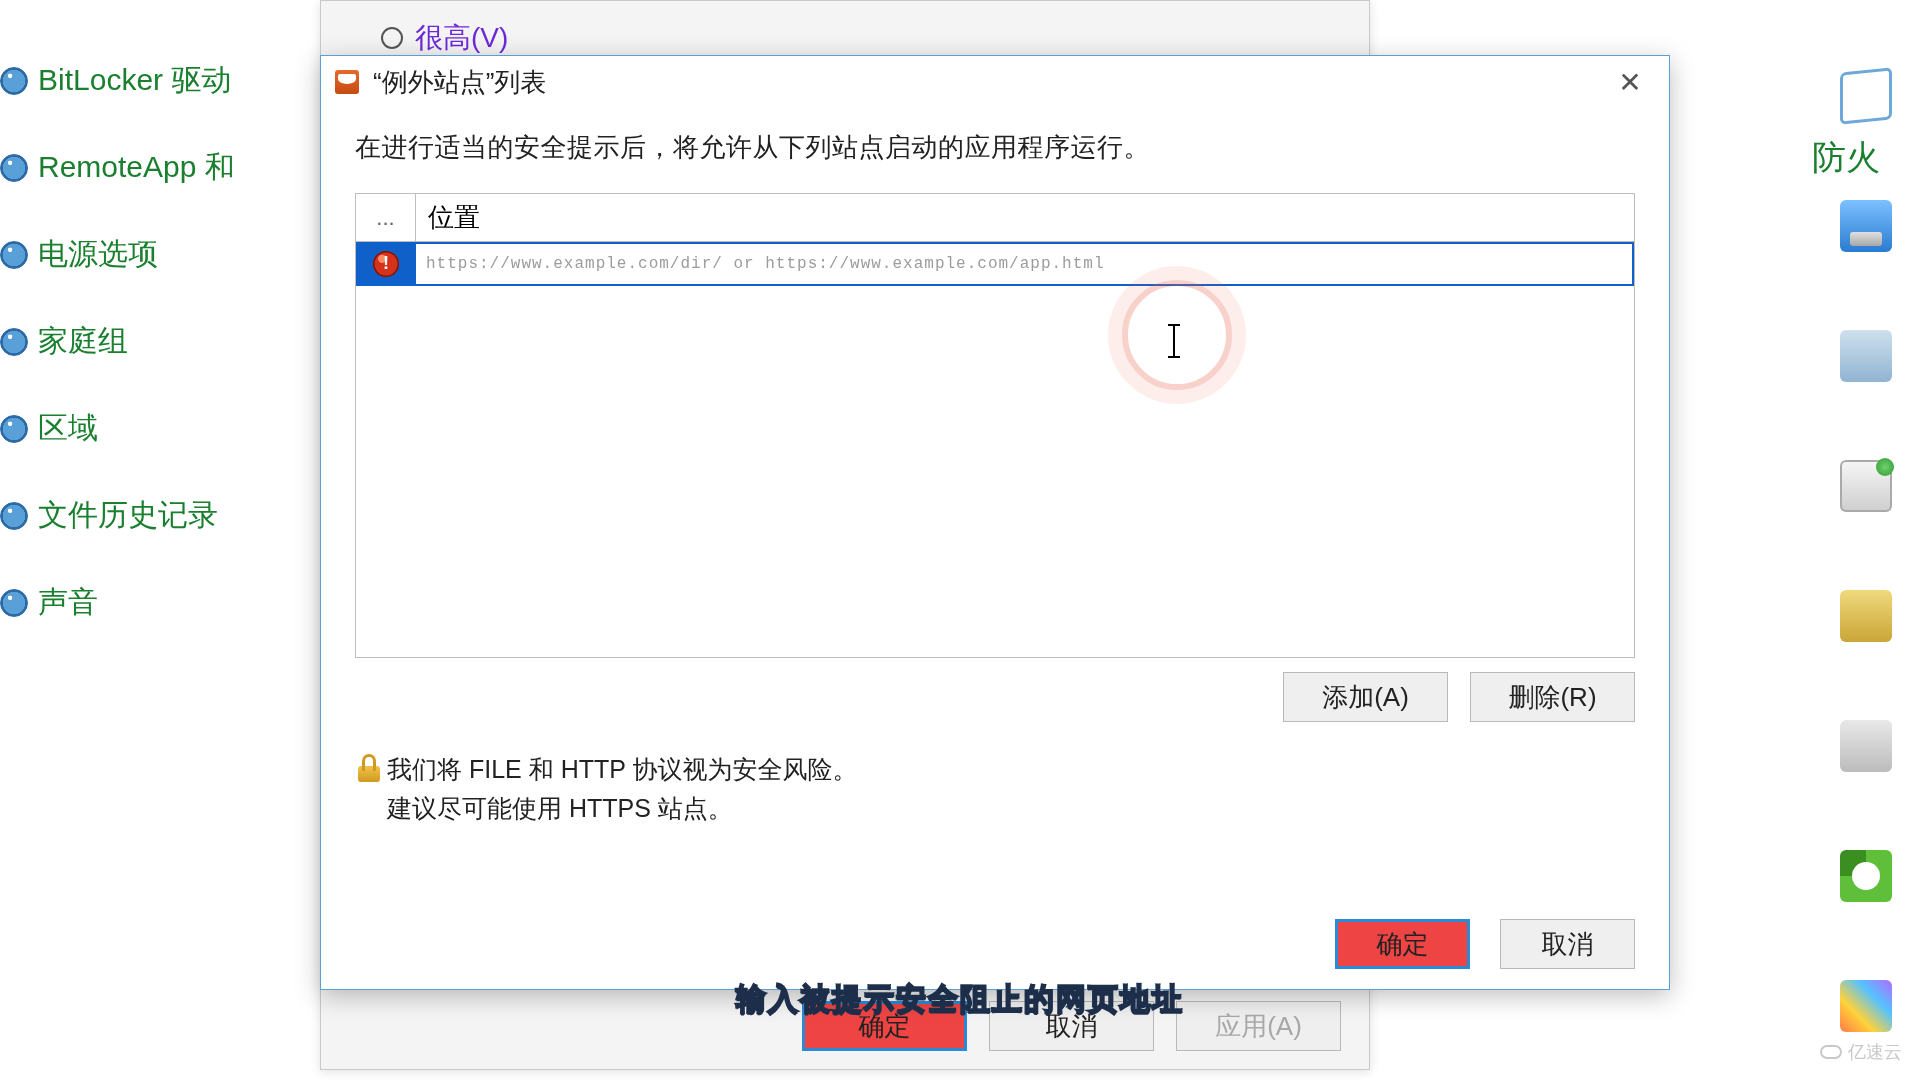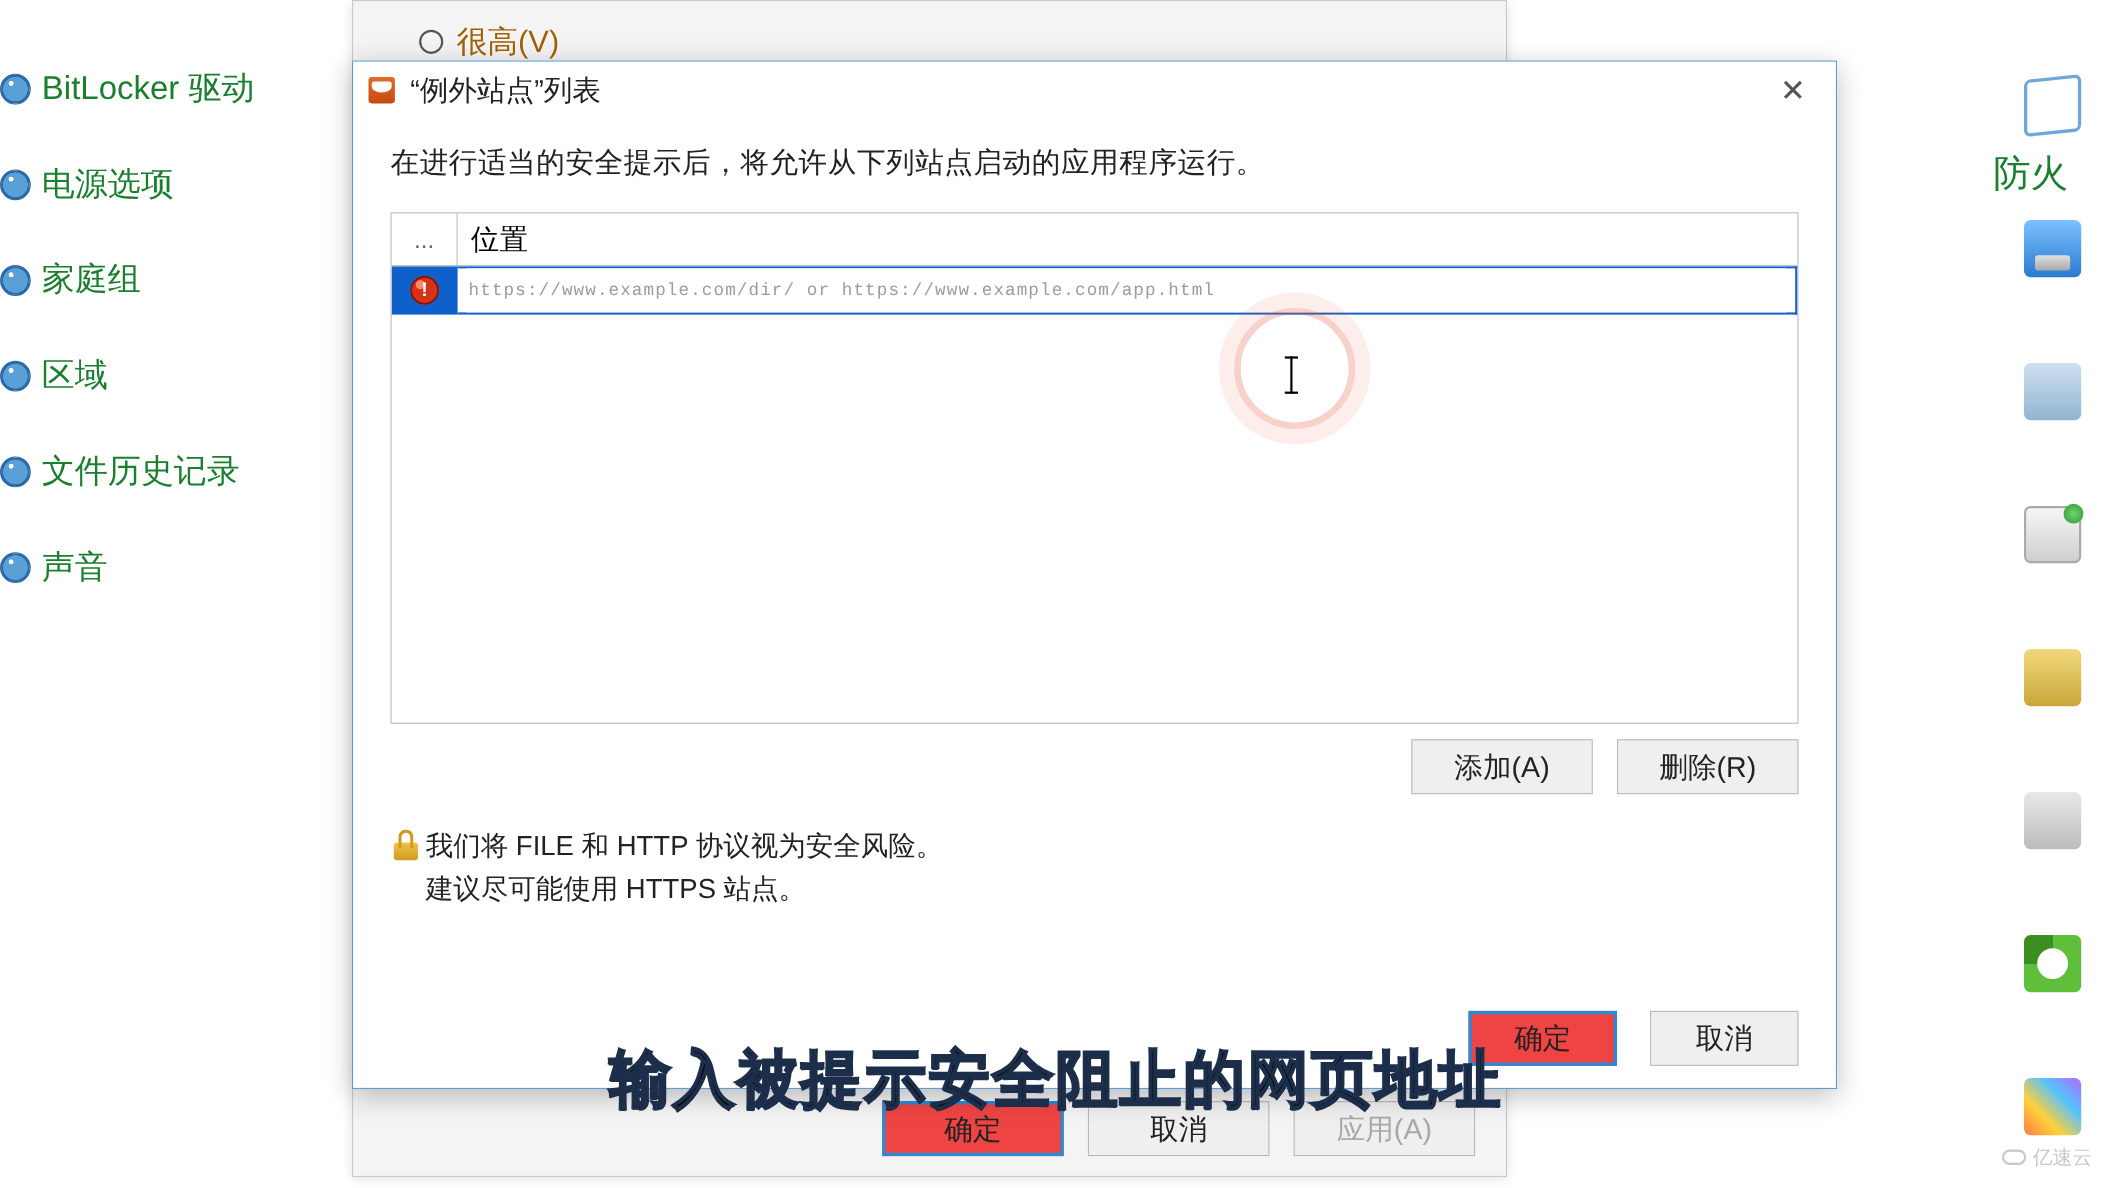--- a/index.html
+++ b/index.html
@@ -27,21 +27,21 @@
   }
 
   
   .parent-dialog {
     position:absolute; left:320px; top:0; width:1050px; height:1070px;
     border:1.5px solid #c9c9c9; background:#f4f4f4;
     box-shadow: 0 2px 10px rgba(0,0,0,.12);
   }
   .parent-radio-row{
     position:absolute; left:60px; top:18px; display:flex; align-items:center; gap:12px;
-    font-size:28px; color:#a16207;
+    font-size:28px; color:#6d28d9;
   }
   .parent-radio-row .radio{
     width:22px;height:22px;border:2.5px solid #555;border-radius:50%;
   }
   .parent-buttons{
     position:absolute; bottom:18px; right:28px; display:flex; gap:22px;
   }
   .win-btn{
     min-width:165px; height:50px; font-size:26px; color:#222;
     background:#efefef; border:1.5px solid #b9b9b9; display:flex;
@@ -170,21 +170,21 @@
   .ri5{ background:linear-gradient(#f0d97d,#caa637); border-radius:10px;}
   .ri6{ background:linear-gradient(#e8e8e8,#bcbcbc); border-radius:6px;}
   .ri7{ width:56px;height:56px;border-radius:50%;
         background:conic-gradient(#5fbf3a 0 75%, #3a8f20 0 100%); position:relative;}
   .ri7:after{content:"";position:absolute;inset:12px;border-radius:50%;background:#fff;}
   .ri8{ background:linear-gradient(45deg,#ff7a45,#ffd23a,#55c2ff,#b06bff); }
 
   
   .caption{
     position:absolute; left:50%; bottom:60px; transform:translateX(-50%);
-    font-size:56px; font-weight:700; color:#000000;
+    font-size:30px; font-weight:700; color:#1d4ed8;
     -webkit-text-stroke:2px #1c2e4a; text-shadow:0 2px 0 #1c2e4a;
     letter-spacing:2px;
   }
 
   
   .watermark{
     position:absolute; right:18px; bottom:16px; color:#c8c8c8; font-size:18px;
     display:flex; align-items:center; gap:6px;
   }
   .watermark .wm-ico{
@@ -203,20 +203,24 @@
     <div class="win-btn primary">确定</div>
     <div class="win-btn">取消</div>
     <div class="win-btn disabled">应用(A)</div>
   </div>
 </div>
 
 <div class="cp-left">
   <div class="item">
     <span class="ic"></span>
     <span>BitLocker 驱动</span>
+  </div>
+  <div class="item">
+    <span class="ic"></span>
+    <span>RemoteApp 和</span>
   </div>
   <div class="item">
     <span class="ic"></span>
     <span>电源选项</span>
   </div>
   <div class="item">
     <span class="ic"></span>
     <span>家庭组</span>
   </div>
   <div class="item">

